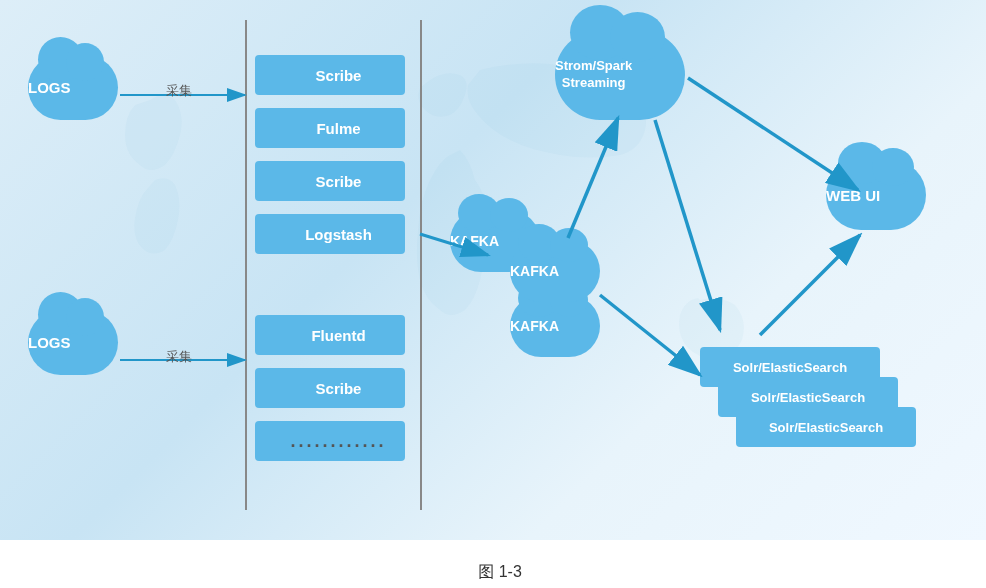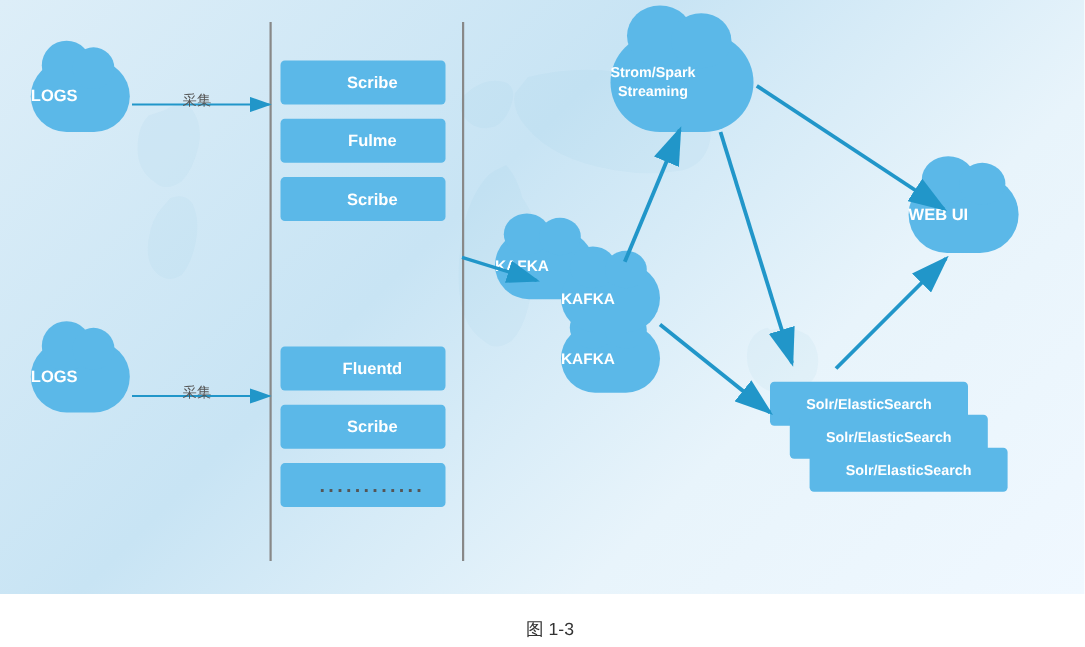--- a/index.html
+++ b/index.html
@@ -305,20 +305,23 @@
 
   <div class="collector-box" style="top:55px">
     <span>Scribe</span>
   </div>
   <div class="collector-box" style="top:108px">
     <span>Fulme</span>
   </div>
   <div class="collector-box" style="top:161px">
     <span>Scribe</span>
   </div>
+  <div class="collector-box" style="top:214px">
+    <span>Logstash</span>
+  </div>
   <div class="collector-box" style="top:315px">
     <span>Fluentd</span>
   </div>
   <div class="collector-box" style="top:368px">
     <span>Scribe</span>
   </div>
   <div class="collector-box" style="top:421px">
     <span class="dots-text">............</span>
   </div>
 

